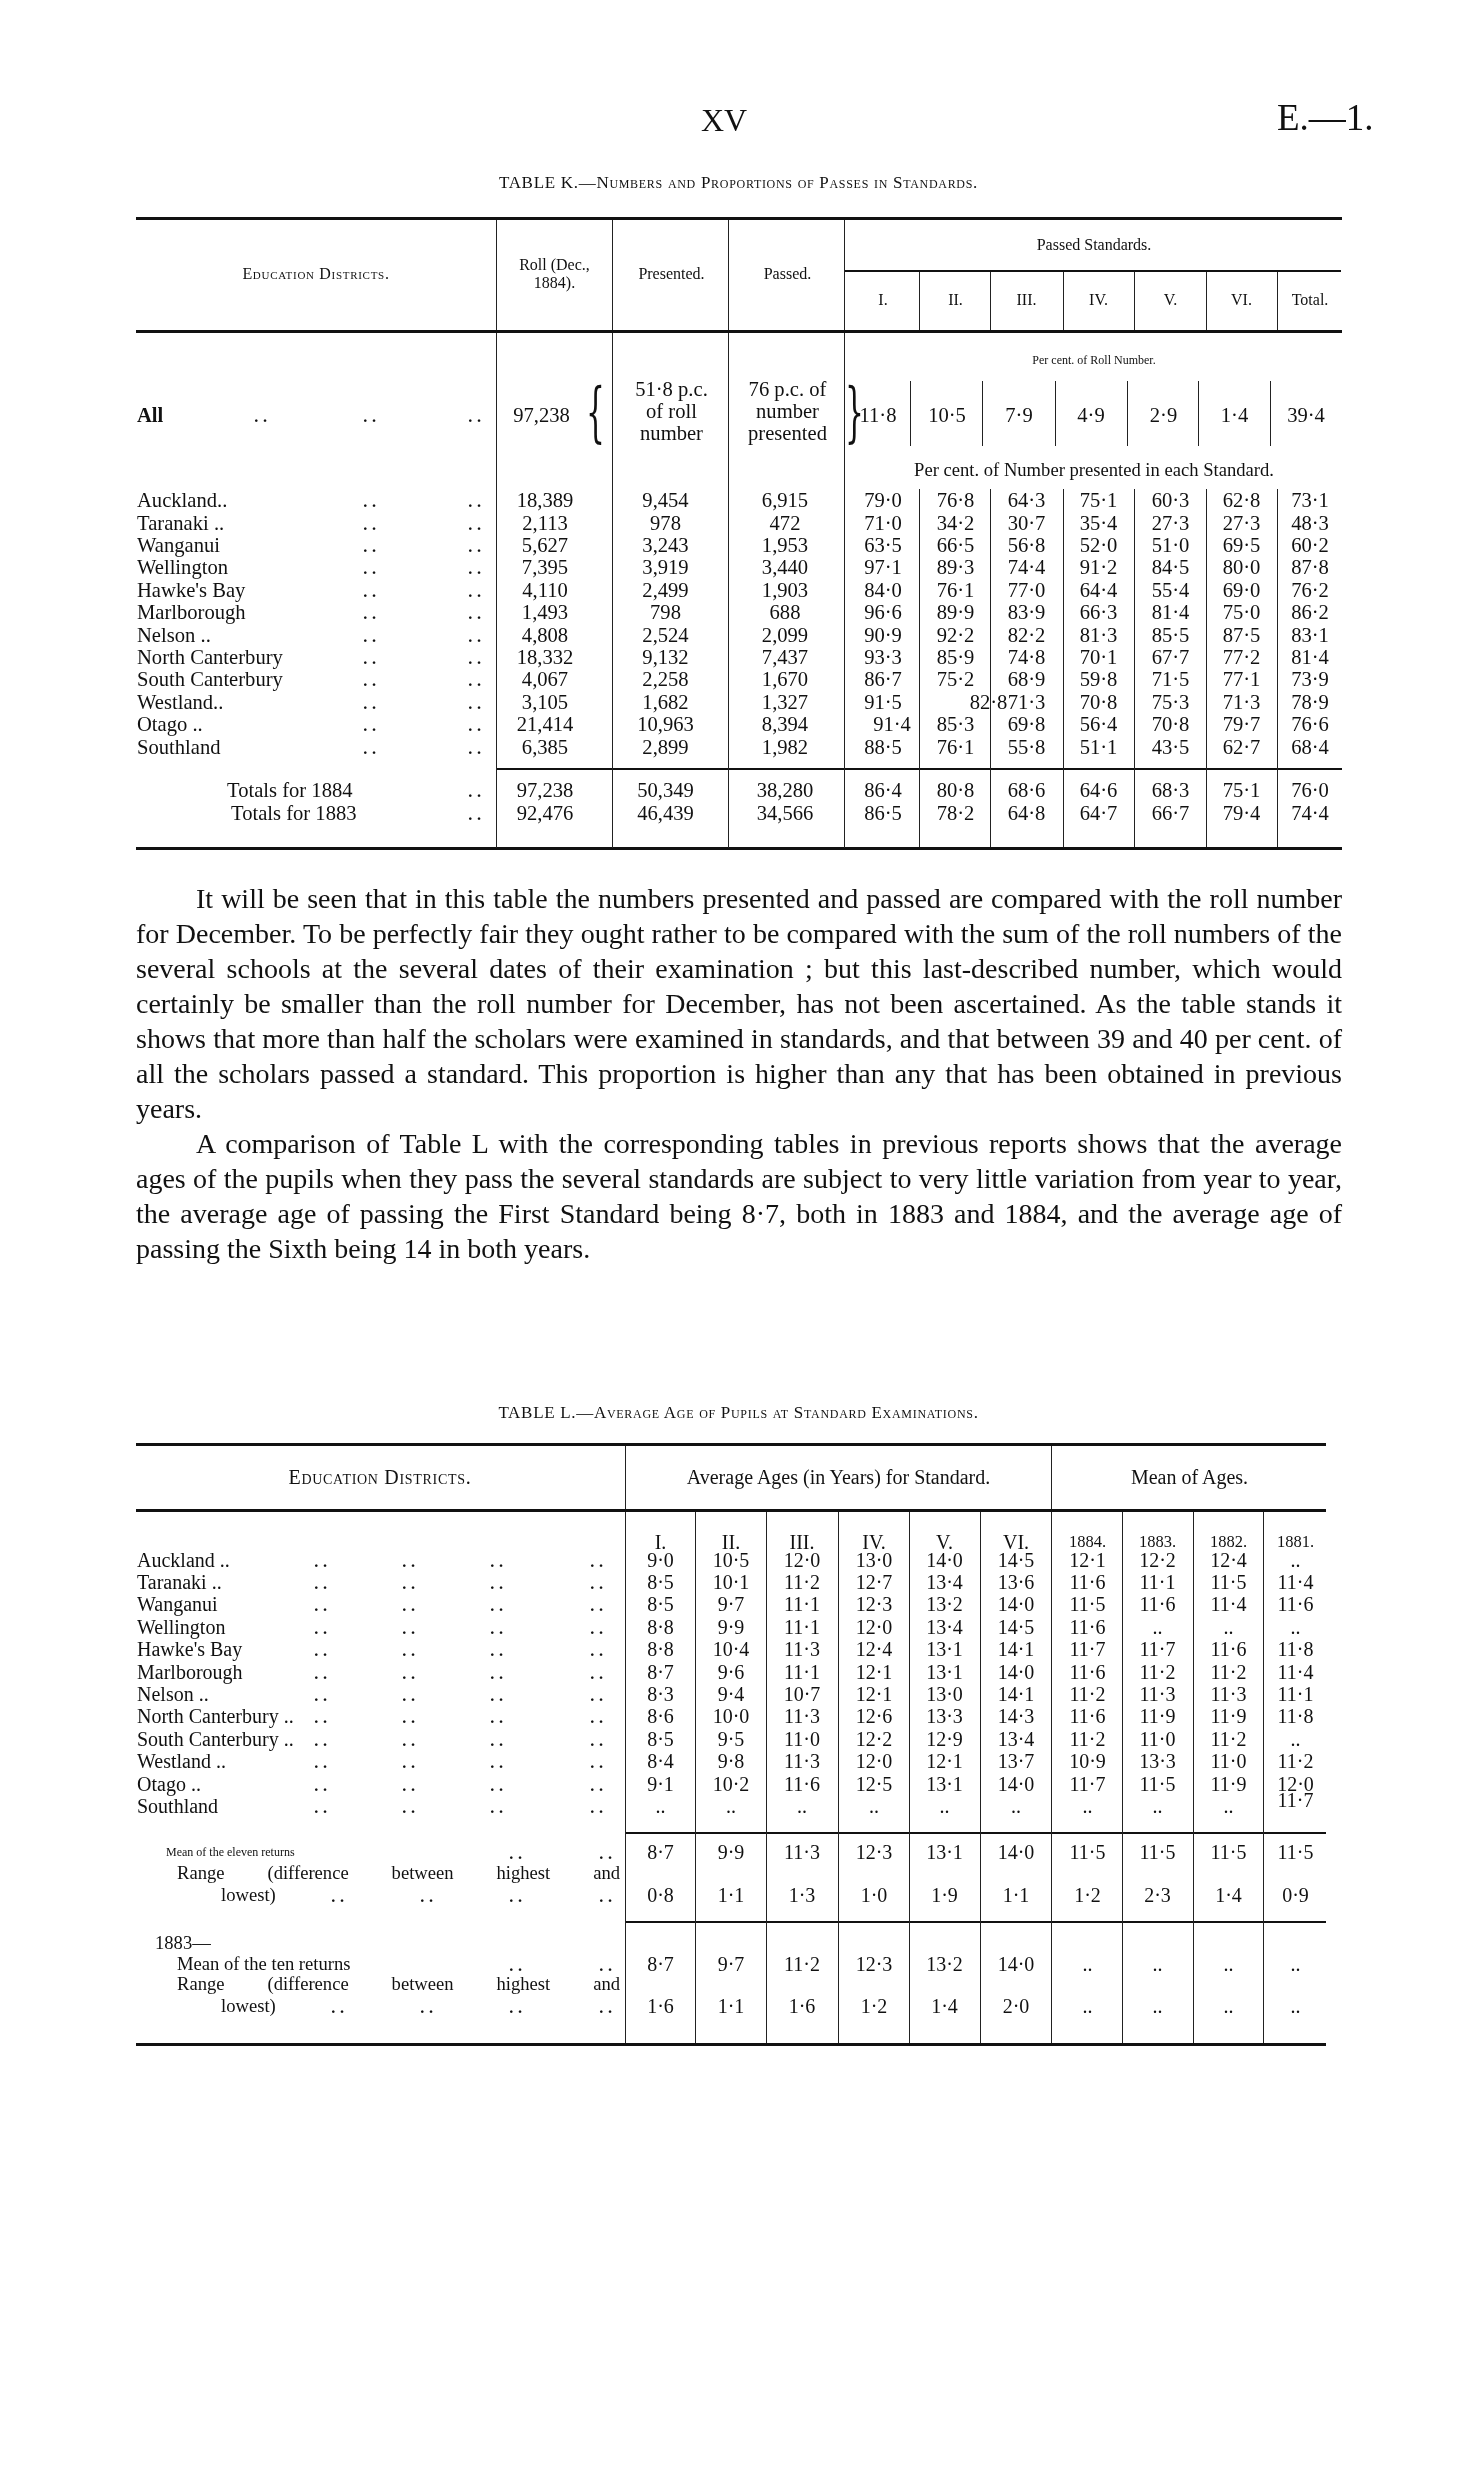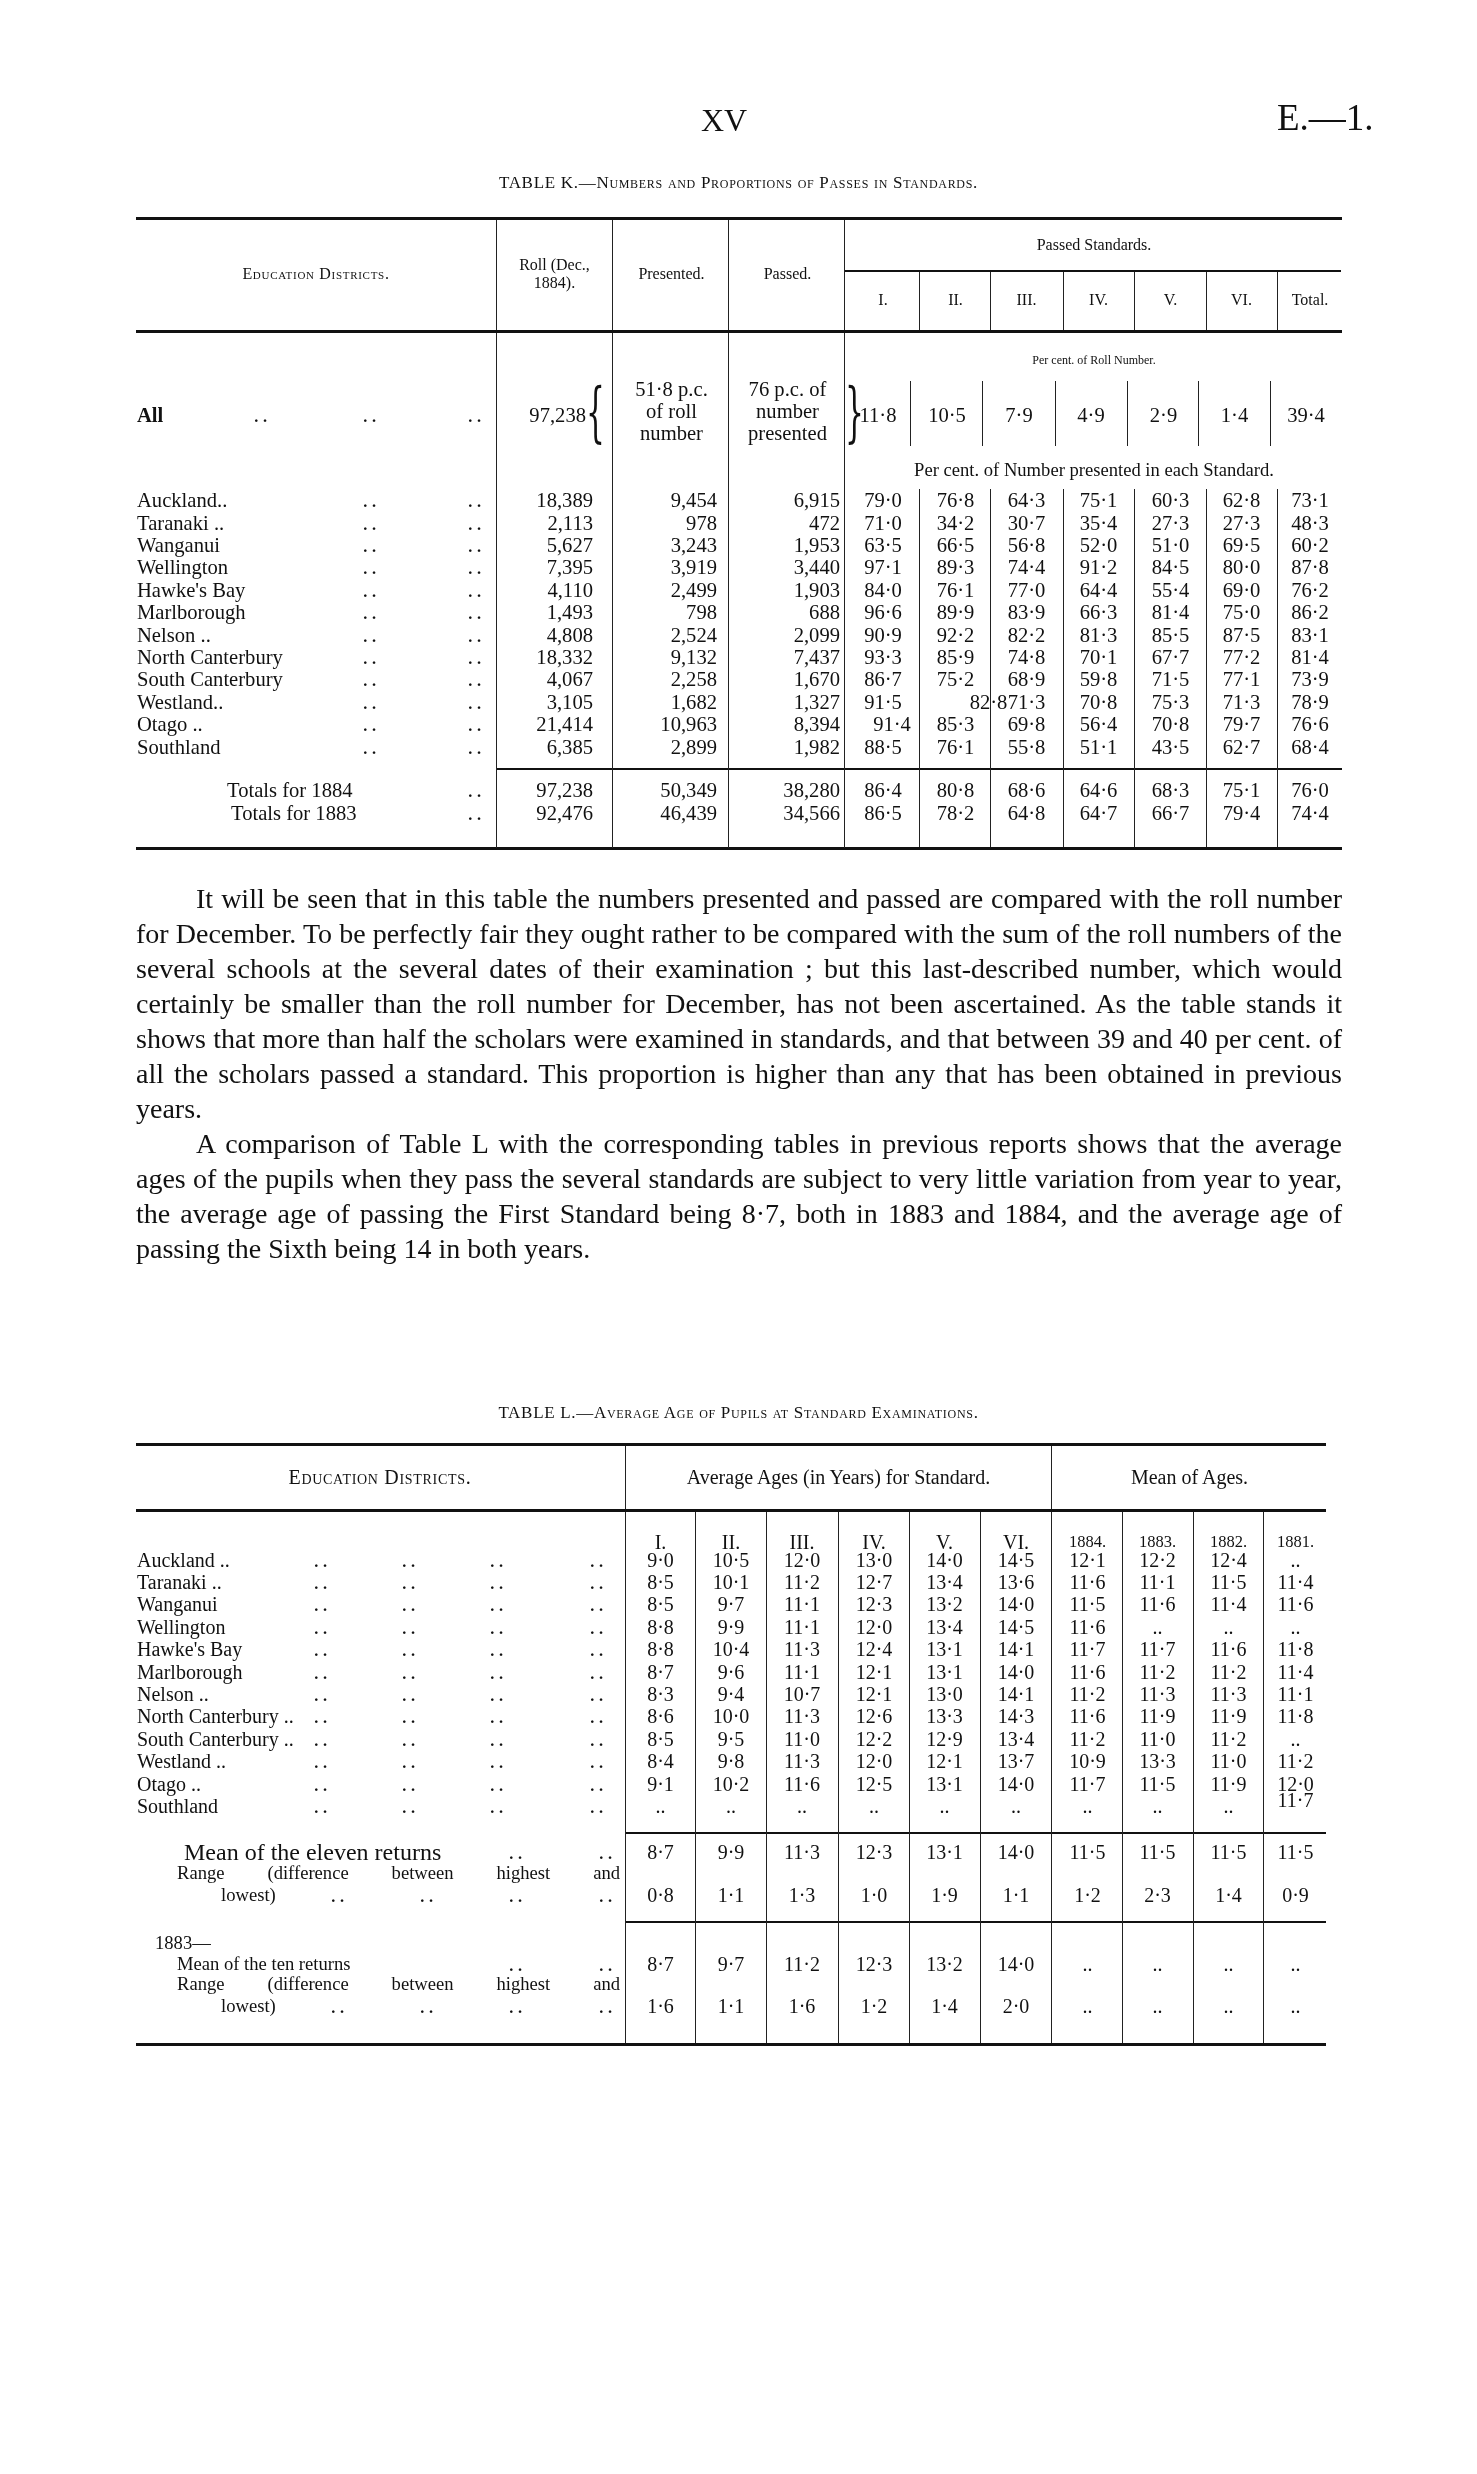--- a/index.html
+++ b/index.html
@@ -7,21 +7,21 @@
          font-family:"DejaVu Serif","Liberation Serif",serif; color:#111; }
   .abs { position:absolute; }
   .page-num { left:701px; top:102px; font-size:32px; font-family:"Liberation Serif",serif; }
   .doc-code { left:1277px; top:96px; font-size:37px; font-family:"Liberation Serif",serif; }
   .tbl-title { left:0; width:1477px; text-align:center; font-size:17px; letter-spacing:0.7px;
                font-family:"Liberation Serif",serif; font-variant:small-caps; }
   .rule { position:absolute; background:#111; }
   .vline { position:absolute; width:1.4px; background:#222; }
   .cell { position:absolute; font-size:20.6px; line-height:22px; white-space:nowrap;
           font-family:"Liberation Serif",serif; }
-  .r { text-align:right; }
+  .r { text-align:center; }
   .c { text-align:center; }
   .hdr { font-size:16px; line-height:18px; font-family:"Liberation Serif",serif; }
   .sc { font-variant:small-caps; letter-spacing:0.7px; }
   .dots { position:absolute; font-size:20.6px; line-height:22px; letter-spacing:2.1px; }
   .para { position:absolute; left:136px; width:1206px; font-size:28px; line-height:35px;
           text-align:justify; font-family:"Liberation Serif",serif; }
   .para p { margin:0; text-indent:60px; }
   .brace { position:absolute; font-family:"DejaVu Serif",serif; }
   .tl .cell { font-size:20px; }
   .tl .small { font-size:16.5px; }
@@ -578,21 +578,21 @@
         <div class="cell c" style="left:839px;top:1795px;width:70px;">..</div>
         <div class="cell c" style="left:910px;top:1795px;width:69px;">..</div>
         <div class="cell c" style="left:981px;top:1795px;width:70px;">..</div>
         <div class="cell c" style="left:1053px;top:1795px;width:69px;">..</div>
         <div class="cell c" style="left:1123px;top:1795px;width:69px;">..</div>
         <div class="cell c" style="left:1194px;top:1795px;width:69px;">..</div>
         <div class="cell c" style="left:1265px;top:1789px;width:61px;">11·7</div>
       </div>
     </div>
 
-  <div class="cell" style="left:184px;top:1841px;font-size:24px;">Mean of the eleven returns</div>
+  <div class="cell" style="left:166px;top:1841px;font-size:12px;">Mean of the eleven returns</div>
   <div class="dots" style="left:508px;top:1841px;">..</div>
   <div class="dots" style="left:598px;top:1841px;">..</div>
   <div class="cell" style="left:177px;top:1862px;font-size:18.6px;width:443px;text-align:justify;text-align-last:justify;">Range (difference between highest and</div>
   <div class="cell" style="left:221px;top:1884px;font-size:18.6px;">lowest)</div>
   <div class="dots" style="left:330px;top:1884px;">..</div>
   <div class="dots" style="left:419px;top:1884px;">..</div>
   <div class="dots" style="left:508px;top:1884px;">..</div>
   <div class="dots" style="left:598px;top:1884px;">..</div>
   <div id="l-sum84">
       <div class="cell c" style="left:626px;top:1841px;width:69px;">8·7</div>

